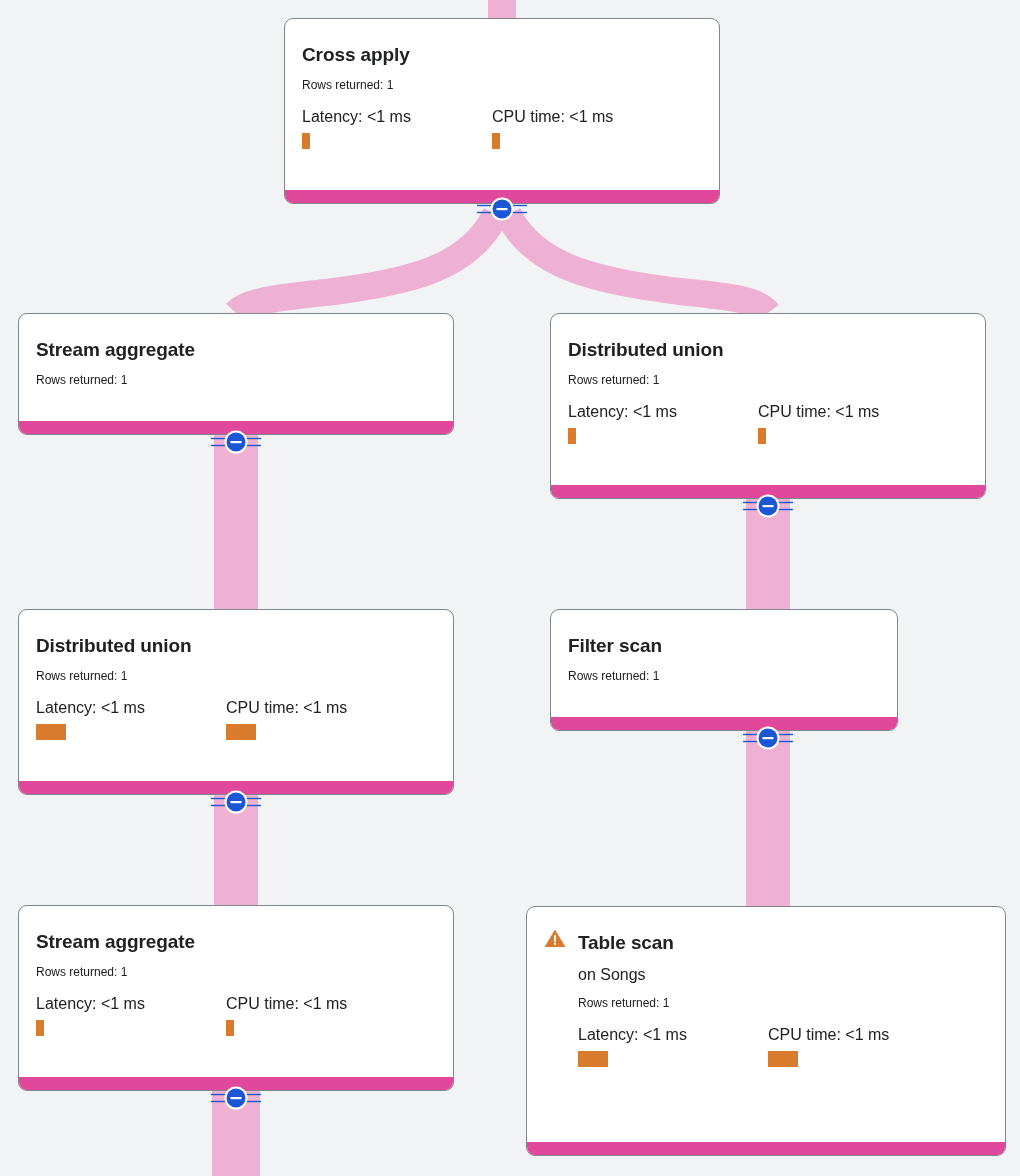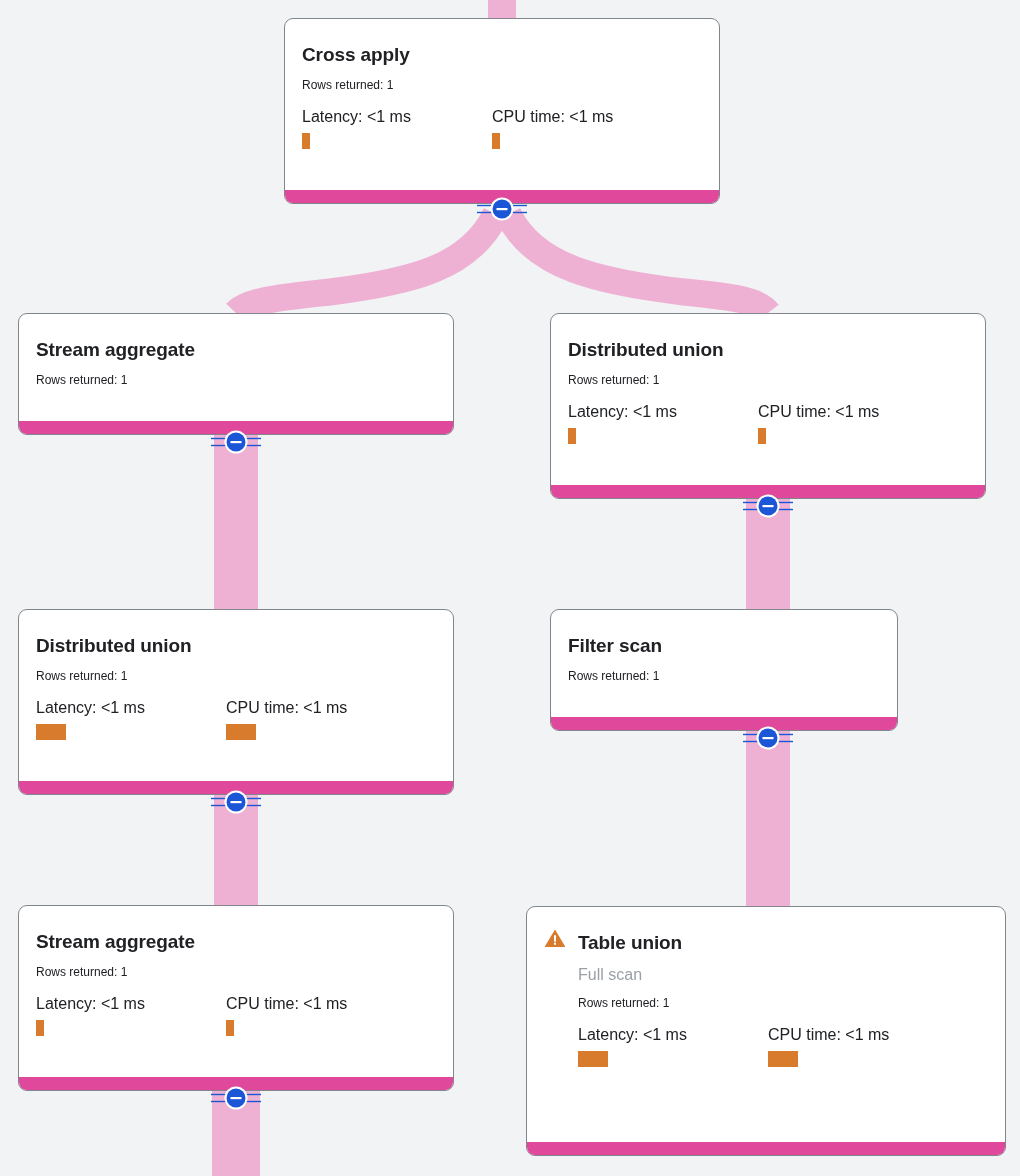--- a/index.html
+++ b/index.html
@@ -332,22 +332,22 @@
   <div class="node" style="left:526px; top:906px; width:480px; height:250px;">
     <div class="node-body">
       <div class="warn-col">
         <svg class="warning-icon" viewBox="0 0 24 22" xmlns="http://www.w3.org/2000/svg">
           <path d="M12 1.6 L23 20 Q23.4 21 22.3 21 L1.7 21 Q0.6 21 1 20 Z" fill="#d97b2c"></path>
           <rect x="10.9" y="8" width="2.2" height="7" fill="#ffffff"></rect>
           <rect x="10.9" y="16.2" width="2.2" height="2.3" fill="#ffffff"></rect>
         </svg>
       </div>
       <div class="node-content">
-        <div class="node-title">Table union</div>
-        <div class="node-sub muted">Full scan</div>
+        <div class="node-title">Table scan</div>
+        <div class="node-sub">on Songs</div>
         <div class="node-rows">Rows returned: 1</div>
         <div class="metrics">
           <div class="metric latency">
             <div class="metric-label">Latency: &lt;1 ms</div>
             <div class="metric-bar" style="width:30px;"></div>
           </div>
           <div class="metric cpu">
             <div class="metric-label">CPU time: &lt;1 ms</div>
             <div class="metric-bar" style="width:30px;"></div>
           </div>

